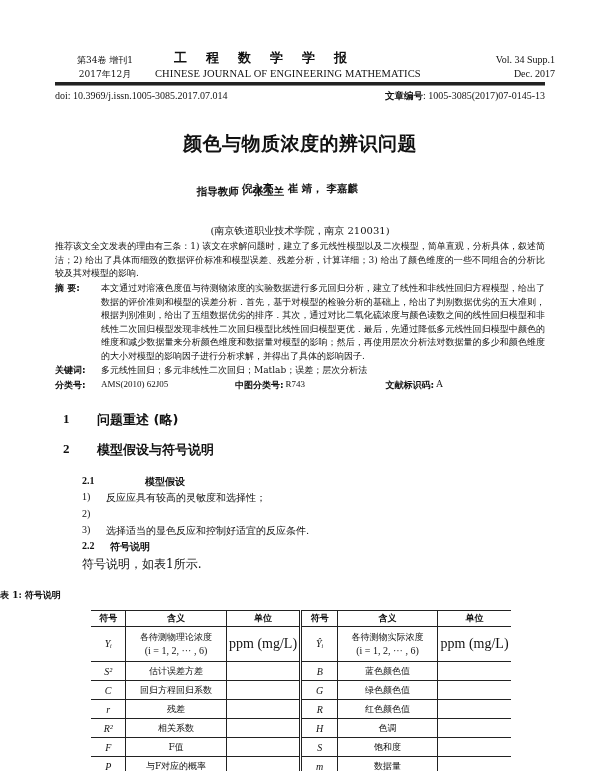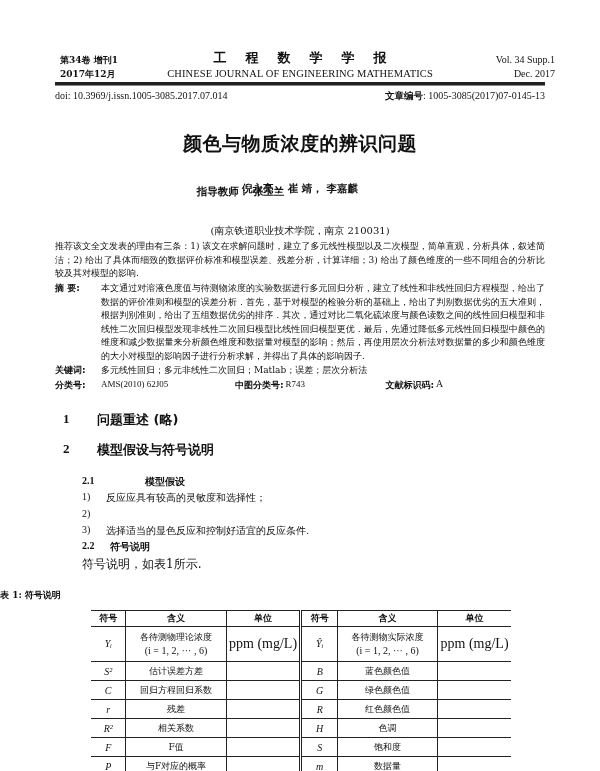--- a/index.html
+++ b/index.html
@@ -2,22 +2,22 @@
 <html><head>
 <meta charset="utf-8">
 <style>
   html, body { margin: 0; padding: 0; background: #ffffff; }
   body {
     width: 600px; height: 771px; position: relative; overflow: hidden;
     font-family: "DejaVu Serif", "Liberation Serif", serif; color: #111;
   }
   .abs { position: absolute; }
   
-  .hdr-left { left: 60px; top: 53px; width: 90px; font-size: 9px; line-height: 14px; font-weight: bold; }
-  .hdr-center { left: 155px; top: 49px; width: 290px; text-align: center; }
+  .hdr-left { left: 60px; top: 53px; width: 90px; text-align: center; font-size: 9px; line-height: 14px; font-weight: normal; }
+  .hdr-center { left: 155px; top: 49px; width: 290px; text-align: left; }
   .hdr-cn { font-size: 13px; font-weight: bold; letter-spacing: 19px; line-height: 17px; padding-left: 19px; }
   .hdr-en { font-family: "Liberation Serif", serif; font-size: 10.5px; line-height: 16px; letter-spacing: 0.1px; }
   .hdr-right { left: 455px; top: 53px; width: 100px; text-align: right; font-family: "Liberation Serif", serif; font-size: 10px; line-height: 14px; }
   .hdr-rule { left: 55px; top: 82px; width: 490px; height: 3px; background: #222; }
   .hdr-rule-thin { left: 55px; top: 85px; width: 490px; height: 1px; background: #888; }
   .doi { left: 55px; top: 90px; font-family: "Liberation Serif", serif; font-size: 10px; }
   .artno { right: 55px; top: 90px; font-size: 10px; font-family: "Liberation Serif", serif; }
   .artno b { font-family: "DejaVu Sans", sans-serif; font-size: 9.5px; }
 
   .title { left: 0; width: 600px; top: 131px; text-align: center; font-family: "DejaVu Sans", sans-serif; font-weight: bold; font-size: 19px; letter-spacing: 0.5px; }

